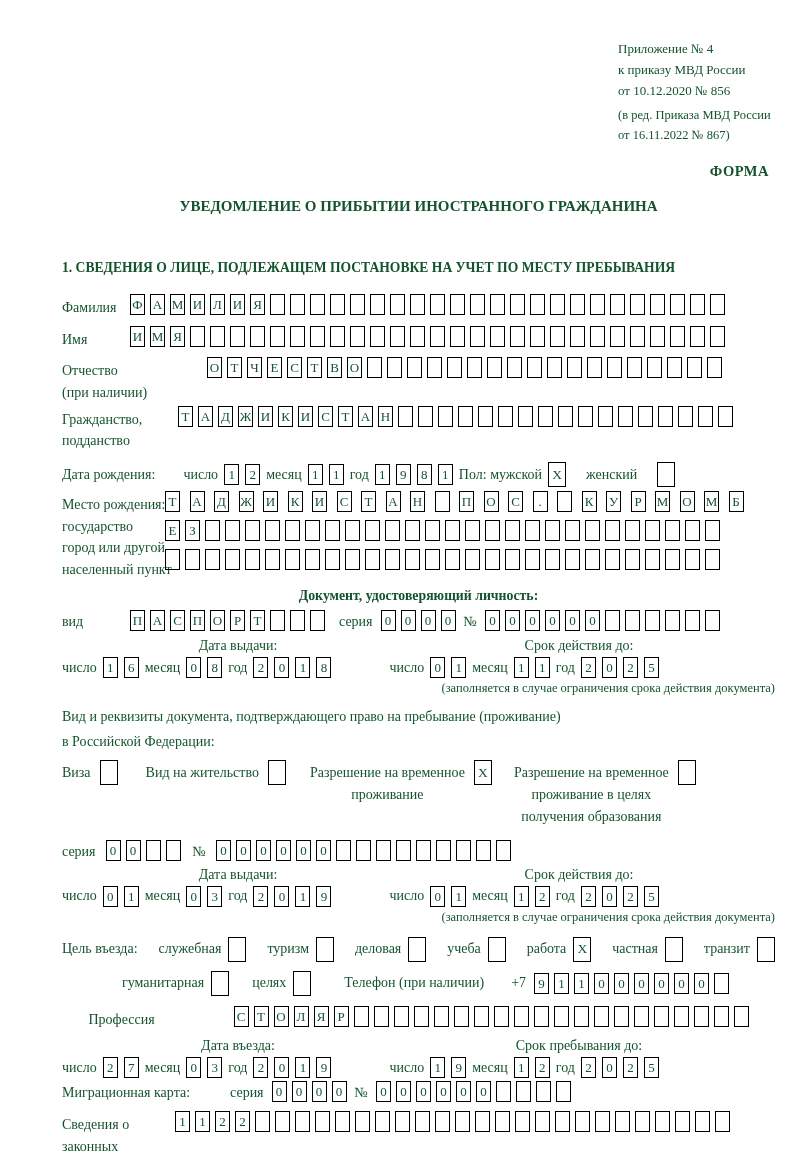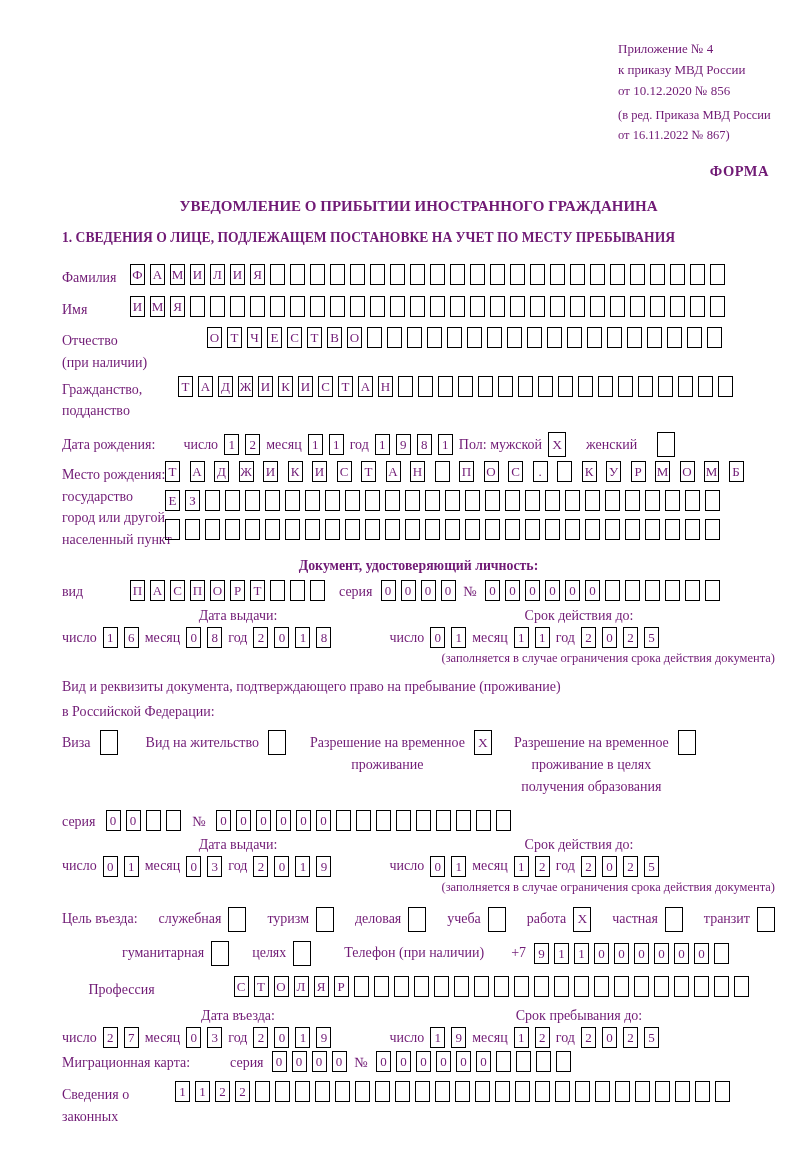--- a/index.html
+++ b/index.html
@@ -1,29 +1,29 @@
 <!DOCTYPE html>
 <html><head>
 <meta charset="utf-8">
 <style>
   html,body { margin:0; padding:0; background:#ffffff; }
   .page {
     position:relative; width:800px; height:1163px; box-sizing:border-box;
-    background:#ffffff; color:#701a75;
+    background:#ffffff; color:#14532d;
     font-family:"Liberation Serif","DejaVu Serif",serif;
     padding:38px 25px 0 62px; overflow:hidden; font-size:14px;
   }
   
   .appendix { margin-left:556px; font-size:13px; line-height:1.62; }
   .amendment { margin-left:556px; font-size:12.5px; line-height:1.55; margin-top:5px; }
   .forma { text-align:right; padding-right:6px; font-weight:bold; font-size:14.5px; margin-top:18px; letter-spacing:0.5px; }
   
   .title { text-align:center; font-weight:bold; font-size:15px; margin-top:14px; line-height:1.6; }
   .blank-line { display:inline-block; width:55px; border-bottom:2px solid #444; height:0.9em; margin-left:10px; }
-  .section-title { font-weight:bold; font-size:13.6px; margin-top:12px; }
+  .section-title { font-weight:bold; font-size:13.6px; margin-top:42px; }
   
   .frow { display:flex; align-items:flex-start; margin-top:7px; }
   .flabel { flex:0 0 auto; padding-top:3px; line-height:1.55; }
   .w68  { width:68px; }
   .w103 { width:103px; }
   .w116 { width:116px; }
   .w143 { width:145px; }
   .w113 { width:113px; }
   .cells { display:flex; gap:5px; flex-wrap:nowrap; }
   .cell {

